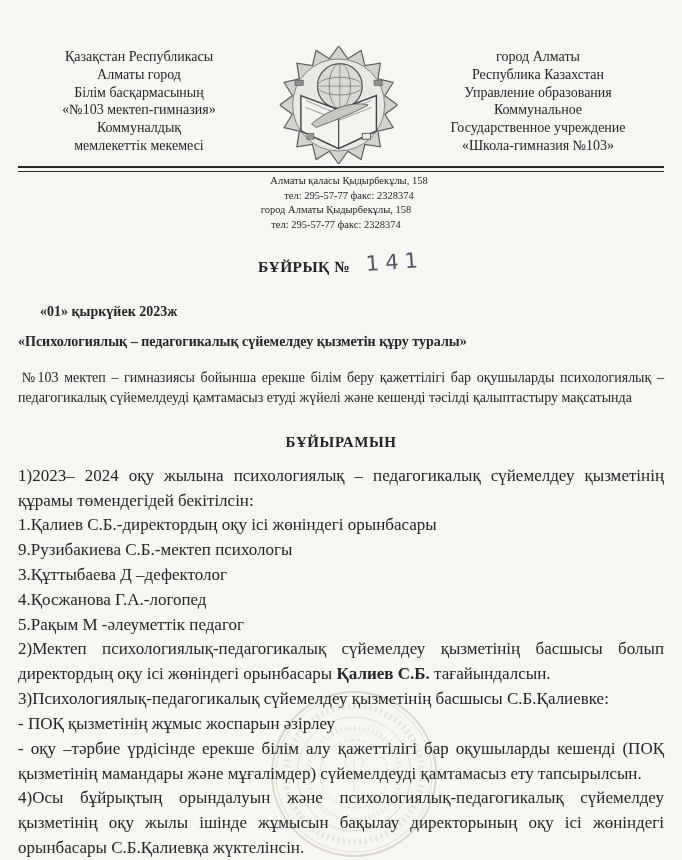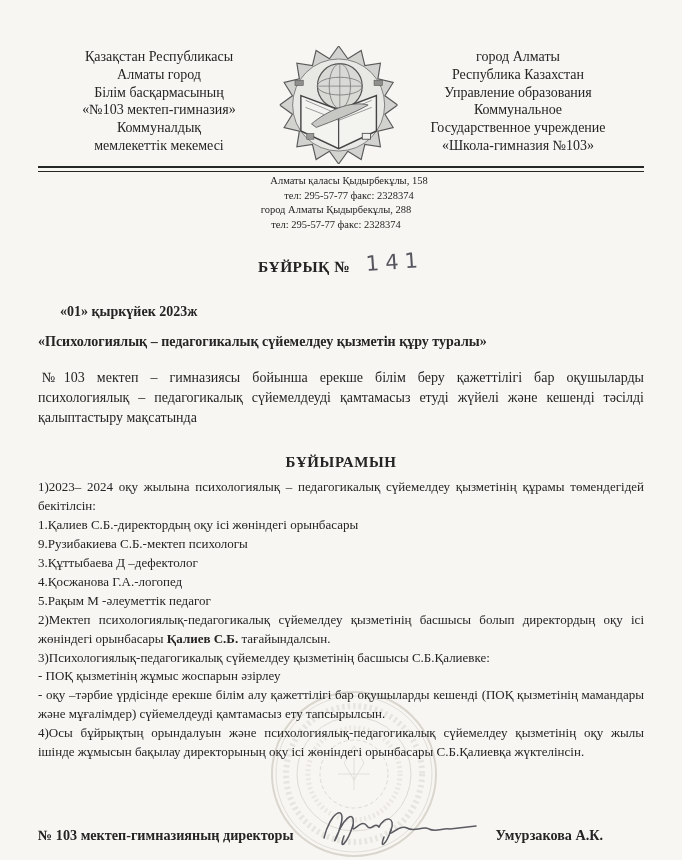--- a/index.html
+++ b/index.html
@@ -1,19 +1,19 @@
 <!DOCTYPE html>
 <html><head>
 <meta charset="utf-8">
 <style>
   html,body{margin:0;padding:0;background:#e8e8e8;}
   .page{
     width:682px;height:860px;background:#f7f6f3;position:relative;
     font-family:"Liberation Serif","DejaVu Serif",serif;color:#242424;
-    padding:48px 38px 0;box-sizing:border-box;overflow:hidden;
+    padding:48px 18px 0;box-sizing:border-box;overflow:hidden;
   }
   .letterhead{position:relative;display:flex;justify-content:space-between;align-items:flex-start;height:112px;}
   .lh-col{font-size:14px;line-height:1.27;text-align:center;font-weight:400;}
   .lh-col.kk{width:242px;}
   .lh-col.ru{width:252px;}
   .emblem{position:absolute;left:50%;top:-2px;transform:translateX(-52%);width:118px;height:118px;z-index:2;}
   .rule{margin-top:6px;height:3px;border-top:2.5px solid #262626;border-bottom:1.8px solid #262626;}
   .addresses{display:flex;justify-content:flex-start;margin-top:2px;font-size:10.5px;line-height:1.4;flex-direction:column;}
   .addr{text-align:center;}
   .addr.left{margin-left:16px;}
@@ -21,21 +21,21 @@
   .order-title{text-align:center;margin-top:20px;font-weight:bold;font-size:15.5px;letter-spacing:.4px;white-space:nowrap;}
   .hand-number{
     display:inline-block;font-family:"DejaVu Sans",sans-serif;font-weight:normal;
     font-size:21px;letter-spacing:6px;color:#3b3b46;opacity:.85;
     transform:rotate(-4deg) translateY(-3px);margin-left:16px;
   }
   .order-date{margin-top:27px;padding-left:22px;font-weight:bold;font-size:14px;}
   .order-subject{margin-top:14px;font-weight:bold;font-size:14px;}
   .preamble{margin:18px 0 0;font-size:14px;line-height:1.43;text-align:justify;text-indent:4px;}
   .resolution{text-align:center;font-weight:bold;font-size:15px;margin-top:26px;letter-spacing:.6px;}
-  .body-text{margin-top:7px;font-size:13px;line-height:1.46;position:relative;z-index:1;}
+  .body-text{margin-top:13px;font-size:17px;line-height:1.46;position:relative;z-index:1;}
   .body-text p{margin:0;text-align:justify;}
   .body-text p.line{text-align:left;}
   .stamp{position:absolute;left:268px;top:688px;width:172px;height:172px;z-index:0;pointer-events:none;}
   .sig-area{position:relative;margin-top:52px;}
   .sig-row{display:flex;align-items:center;position:relative;z-index:1;}
   .sig-label,.sig-name{font-weight:bold;font-size:14.2px;white-space:nowrap;}
   .sig-script{margin:-14px 10px 0 22px;flex:0 0 auto;}
 </style>
 </head>
 <body>
@@ -82,21 +82,21 @@
   </div>
 
   <div class="rule"></div>
 
   <div class="addresses">
     <div class="addr left">
       <div>Алматы қаласы Қыдырбекұлы, 158</div>
       <div>тел: 295-57-77 факс: 2328374</div>
     </div>
     <div class="addr right">
-      <div>город Алматы Қыдырбекұлы, 288</div>
+      <div>город Алматы Қыдырбекұлы, 158</div>
       <div>тел: 295-57-77 факс: 2328374</div>
     </div>
   </div>
 
   <div class="order-title">
     <span>БҰЙРЫҚ №</span><span class="hand-number">141</span>
   </div>
 
   <div class="order-date">«01» қыркүйек 2023ж</div>
 

